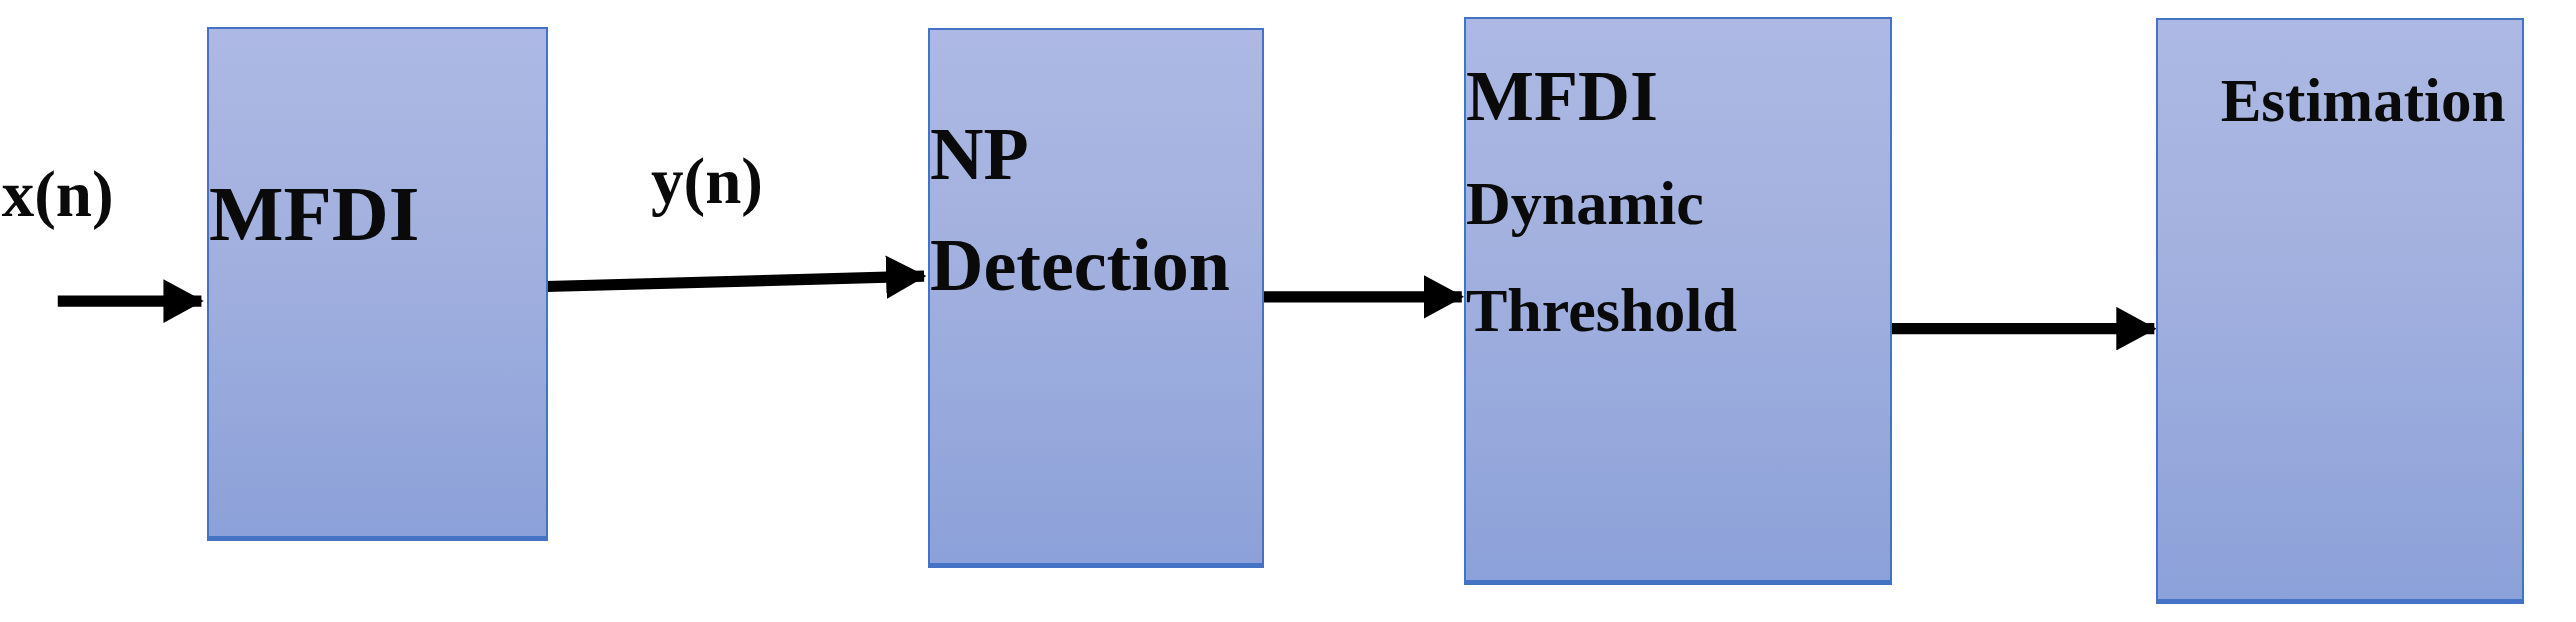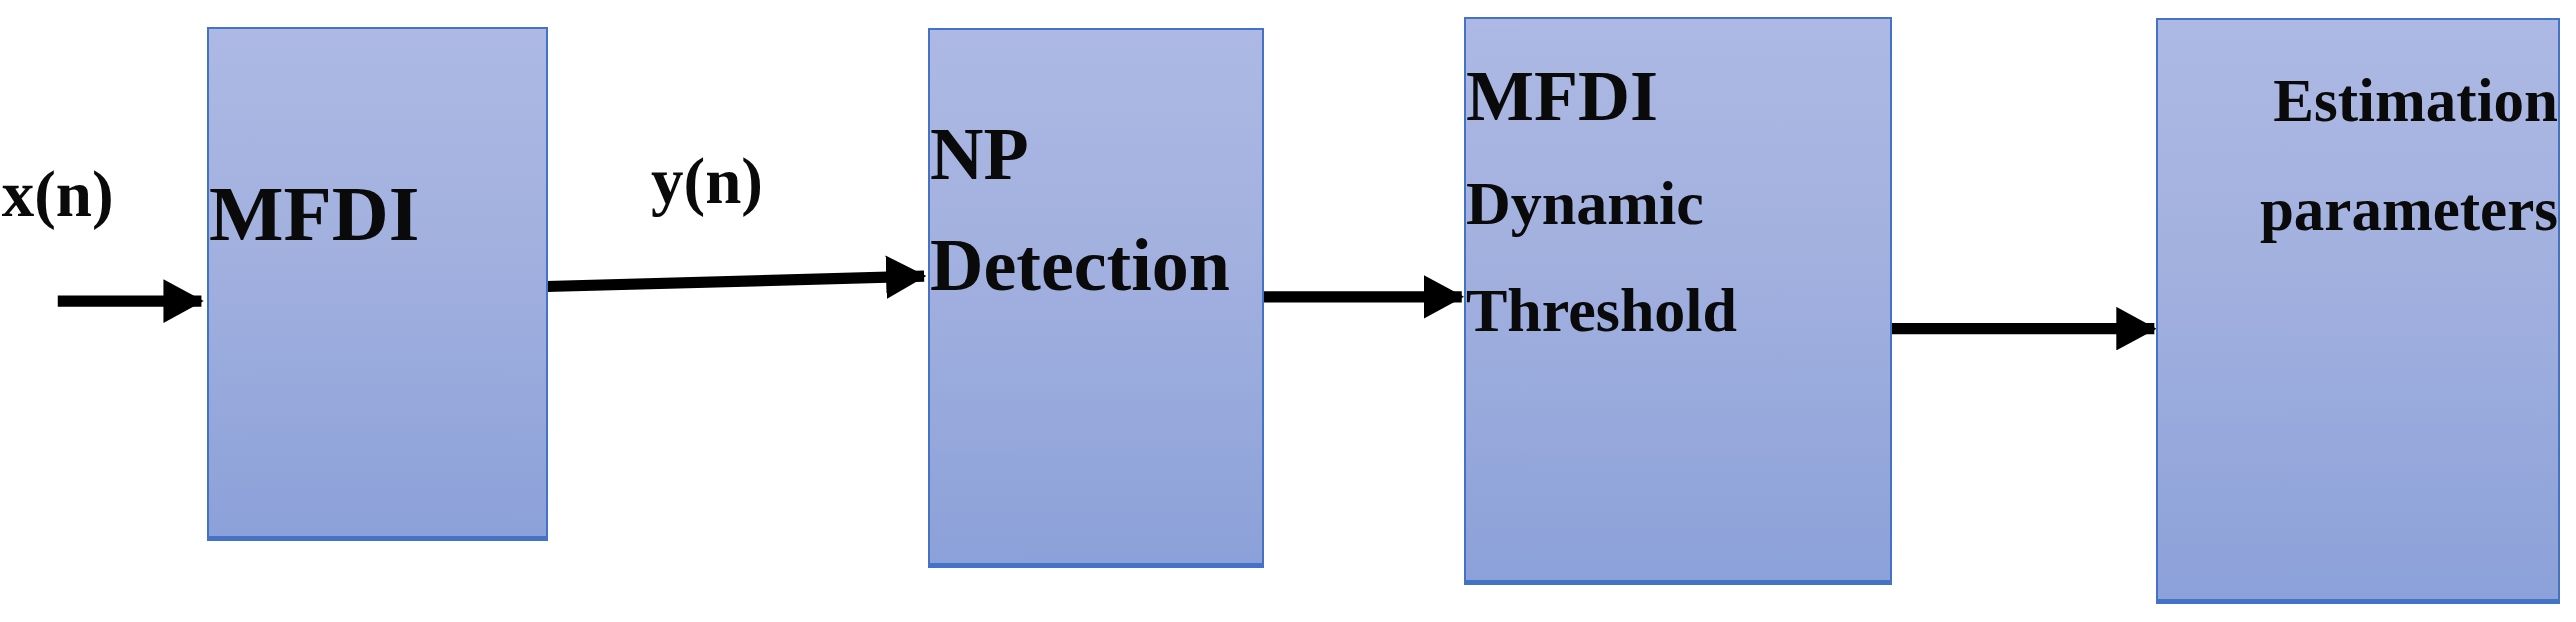--- a/index.html
+++ b/index.html
@@ -39,21 +39,21 @@
 
   #block-2 { left: 928px; top: 27.6px; width: 336px; height: 540px; }
   #block-2 .line { font-size: 74px; line-height: 111px; }
   #block-2 .content { padding-top: 69px; }
 
   #block-3 { left: 1464px; top: 17px; width: 428px; height: 568px; }
   #block-3 .line { font-size: 62px; line-height: 107px; }
   #block-3 .line:first-child { font-size: 72px; }
   #block-3 .content { padding-top: 24px; }
 
-  #block-4 { left: 2156px; top: 18px; width: 404px; height: 586px; text-align: right; }
+  #block-4 { left: 2156px; top: 18px; width: 368px; height: 586px; text-align: center; }
   #block-4 .line { font-size: 61px; line-height: 109px; }
   #block-4 .content { padding-top: 26px; padding-left: 46px; }
 
   .signal-label {
     position: absolute;
     font-weight: bold;
     white-space: nowrap;
   }
   #label-xn { left: 1.7px;   top: 160px; font-size: 65px; line-height: 69px; }
   #label-yn { left: 651px; top: 145px; font-size: 65px; line-height: 72px; }
@@ -96,18 +96,17 @@
     <div class="content">
       <div class="line">MFDI</div>
       <div class="line">Dynamic</div>
       <div class="line">Threshold</div>
     </div>
   </div>
 
   <div class="block" id="block-4">
     <div class="content">
       <div class="line">Estimation</div>
-      <div class="line">parameters</div>
     </div>
   </div>
 
 </div>
 
 
 </body></html>

